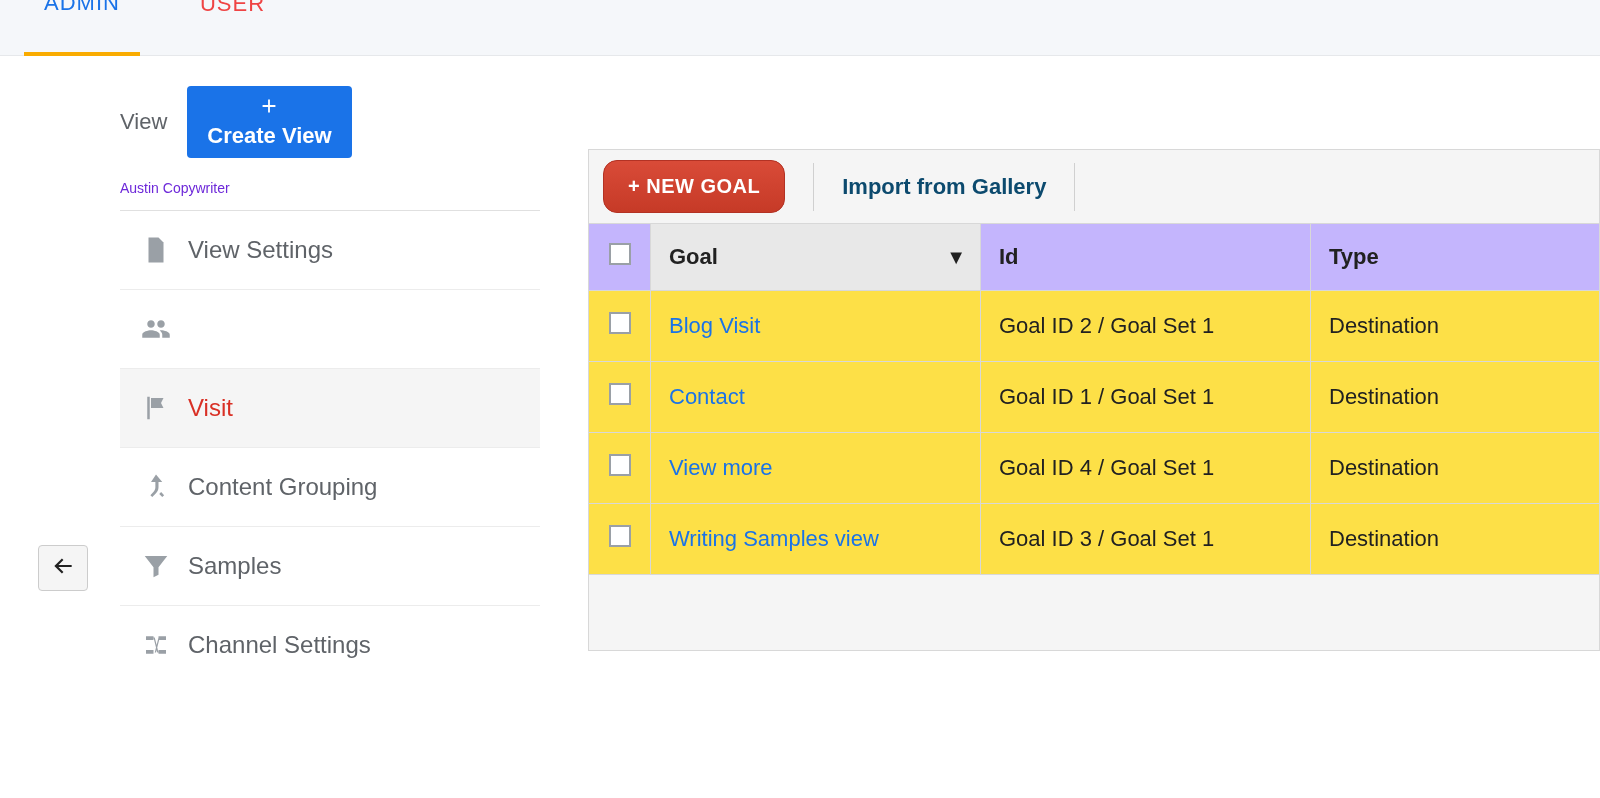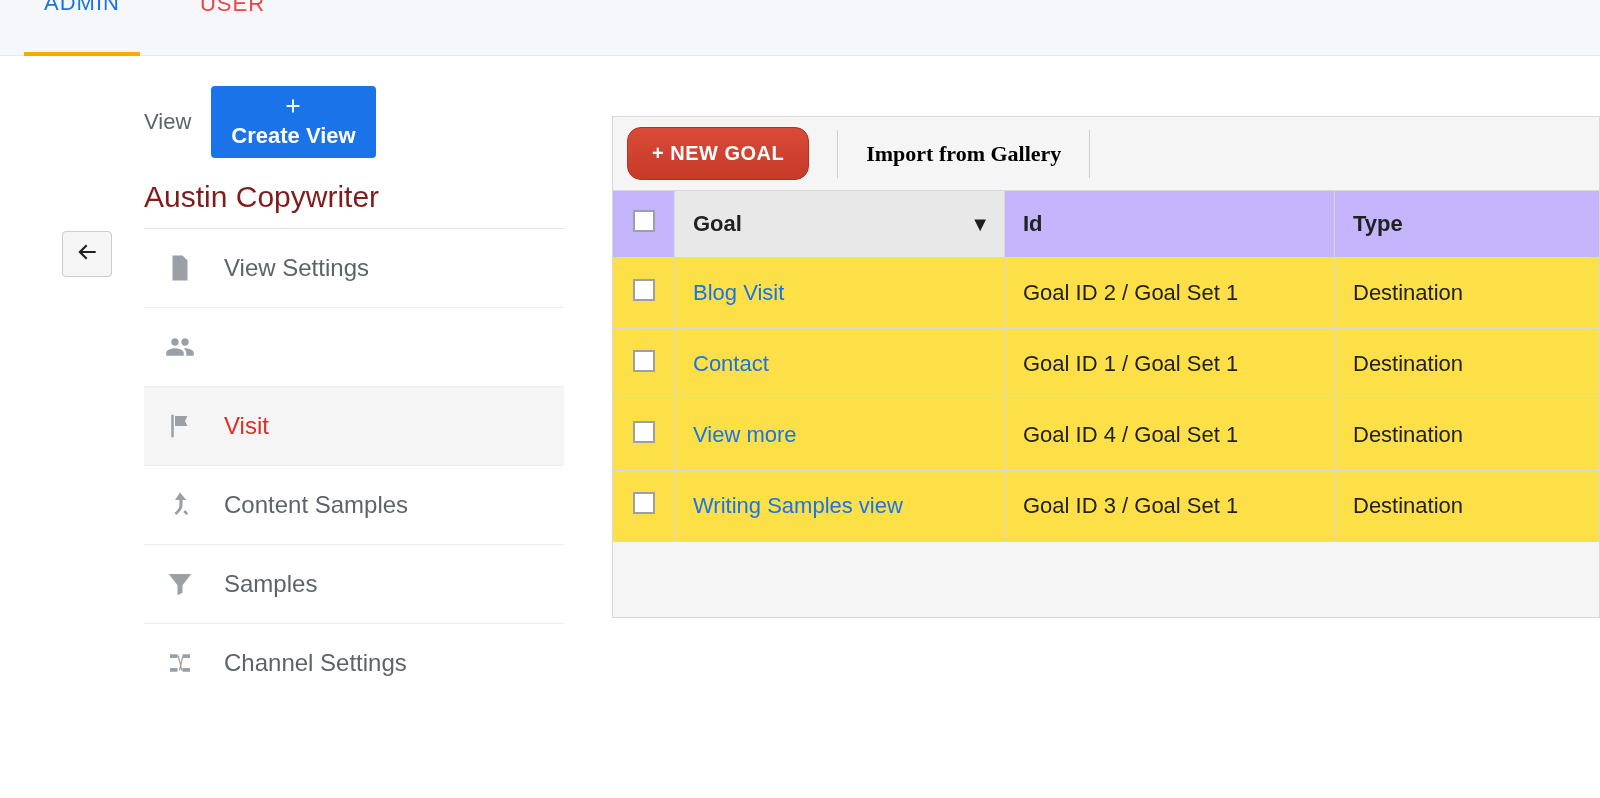--- a/index.html
+++ b/index.html
@@ -43,22 +43,21 @@
       margin-bottom: -1px;
     }
 
     .top-tab + .top-tab {
       margin-left: 40px;
     }
 
     
     .layout {
       display: flex;
-      align-items: flex-start;
-      padding-left: 24px;
+      align-items: center;
     }
 
     
     .back-rail {
       width: 100px;
       display: flex;
       justify-content: flex-end;
       position: relative;
     }
 
@@ -120,32 +119,32 @@
       align-items: center;
       gap: 0;
       cursor: pointer;
       border: none;
       flex-direction: column;
     }
 
     .create-view-btn svg { width: 22px; height: 22px; fill: #fff; }
 
     .subtitle {
-      font-size: 30px;
-      color: #7f1d1d;
+      font-size: 14px;
+      color: #6d28d9;
       padding: 22px 0 14px 0;
       border-bottom: 1px solid #e0e0e0;
     }
 
     .nav-list { margin-top: 0; }
 
     .nav-item {
       display: flex;
       align-items: center;
-      gap: 24px;
+      gap: 12px;
       padding: 22px 16px;
       border-bottom: 1px solid #ececec;
       font-size: 24px;
       color: #5f6368;
       cursor: pointer;
     }
 
     .nav-item .icon {
       width: 40px;
       height: 34px;
@@ -210,23 +209,22 @@
     .vsep {
       width: 1px;
       height: 48px;
       background: #d0d0d0;
       margin: 0 28px;
     }
 
     .import-link {
       font-size: 22px;
       font-weight: 700;
-      color: #000000;
-      cursor: pointer;
-      font-family: Liberation Serif, serif;
+      color: #0c4a6e;
+      cursor: pointer;
     }
 
     
     table.goals {
       width: 100%;
       border-collapse: collapse;
     }
 
     .goals th, .goals td {
       border: 1px solid #d8d8d8;
@@ -372,21 +370,21 @@
             </svg>
           </span>
         <span>Visit</span>
       </div>
       <div class="nav-item">
         <span class="icon">
             <svg viewBox="0 0 24 24">
               <use href="#i-merge"></use>
             </svg>
           </span>
-        <span>Content Samples</span>
+        <span>Content Grouping</span>
       </div>
       <div class="nav-item">
         <span class="icon">
             <svg viewBox="0 0 24 24">
               <use href="#i-funnel"></use>
             </svg>
           </span>
         <span>Samples</span>
       </div>
       <div class="nav-item" style="border-bottom:none">

